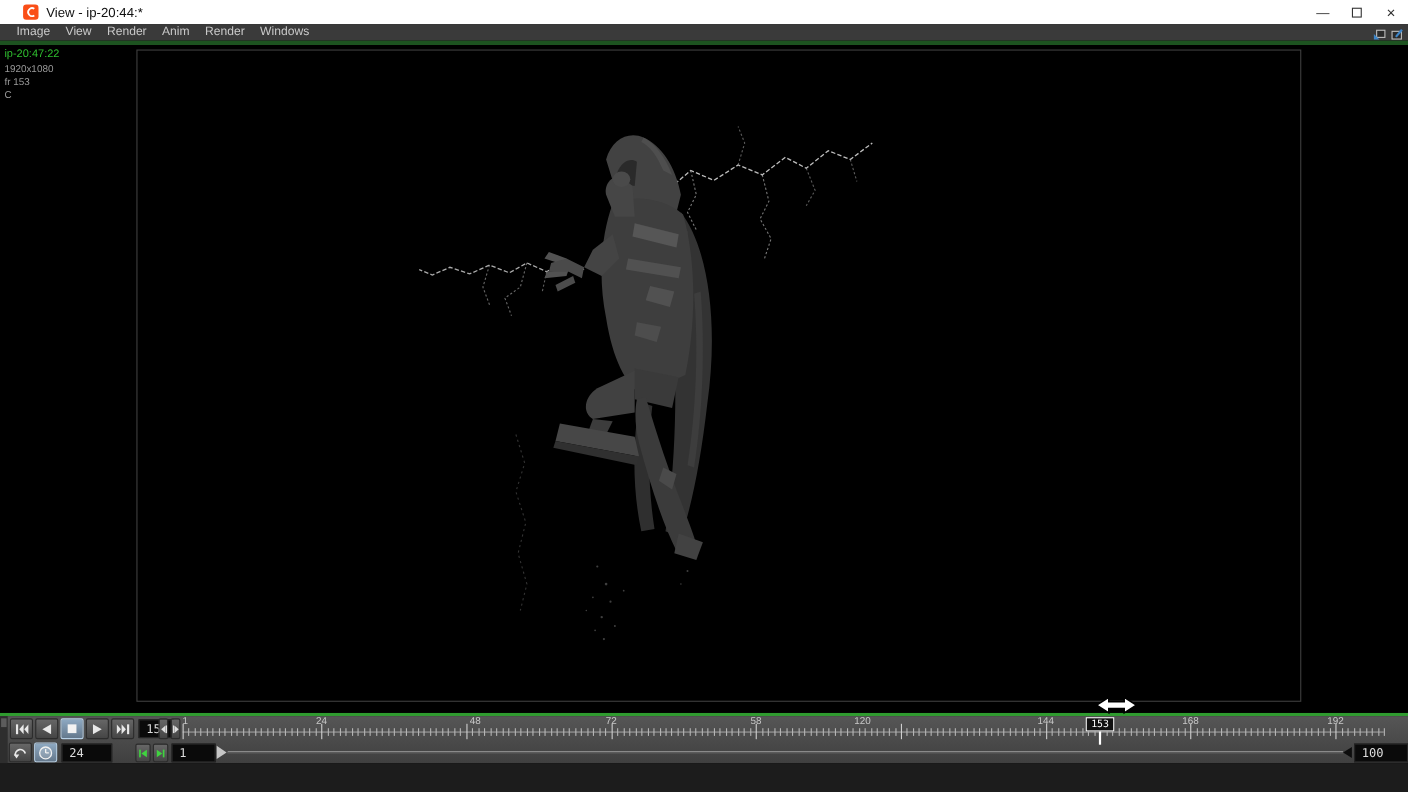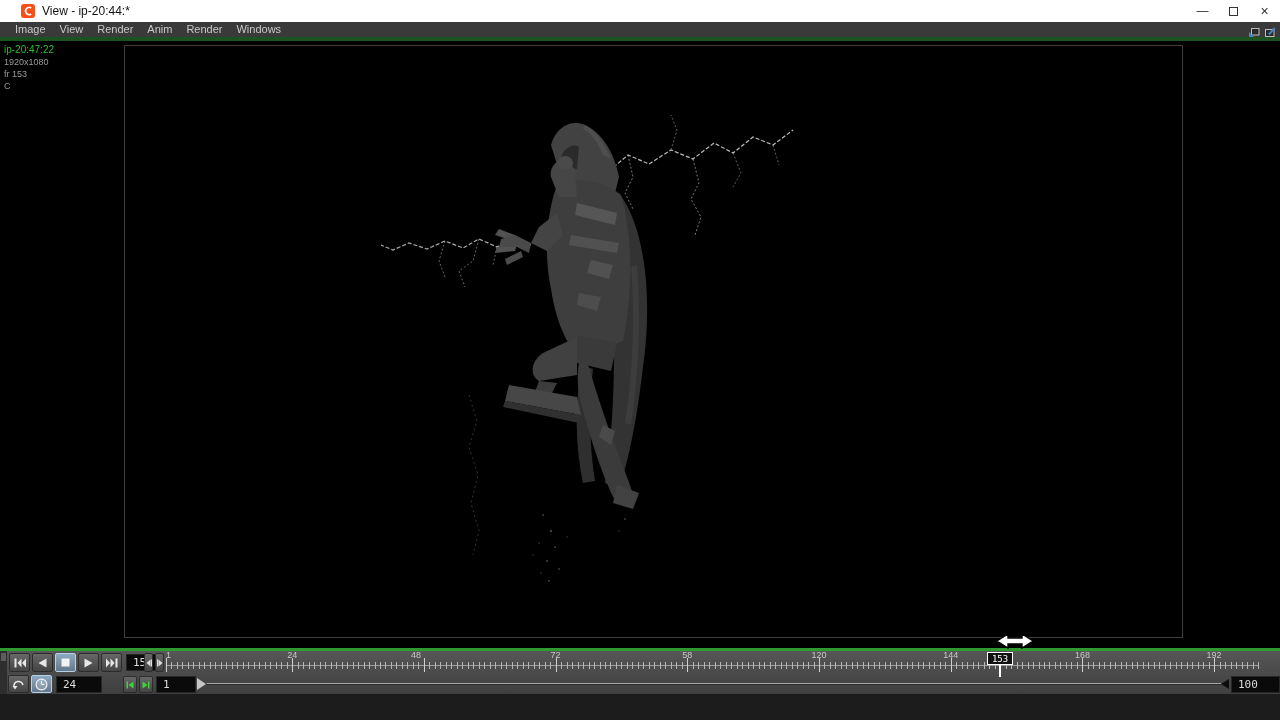--- a/index.html
+++ b/index.html
@@ -460,24 +460,24 @@
         <div class="tick" style="left: 1053.59px;"></div>
         <div class="tick" style="left: 1059.08px;"></div>
         <div class="tick" style="left: 1064.56px;"></div>
         <div class="tick" style="left: 1070.05px;"></div>
         <div class="tick" style="left: 1075.54px;"></div>
         <div class="tick" style="left: 1081.03px;"></div>
         <div class="tick" style="left: 1086.51px;"></div>
         <div class="tick" style="left: 1092px;"></div>
         <div class="tick-label first" style="left: 0px;">1</div>
         <div class="tick-label" style="left: 126.211px;">24</div>
-        <div class="tick-label" style="left: 250px;">48</div>
+        <div class="tick-label" style="left: 266px;">48</div>
         <div class="tick-label" style="left: 389.608px;">72</div>
         <div class="tick-label" style="left: 521.307px;">58</div>
-        <div class="tick-label" style="left: 653px;">120</div>
+        <div class="tick-label" style="left: 618px;">120</div>
         <div class="tick-label" style="left: 784.704px;">144</div>
         <div class="tick-label" style="left: 916.402px;">168</div>
         <div class="tick-label" style="left: 1048.1px;">192</div>
       </div>
 
     <div class="mbtn" style="left:8px;">
       <svg width="13" height="12" viewBox="0 0 13 12">
           <path d="M2,9 A4.6,4.6 0 1 1 11,7" fill="none" stroke="#e8e8e8" stroke-width="1.5"></path>
           <polygon points="0.5,8 5.5,8 3,11.5" fill="#e8e8e8"></polygon>
         </svg>

